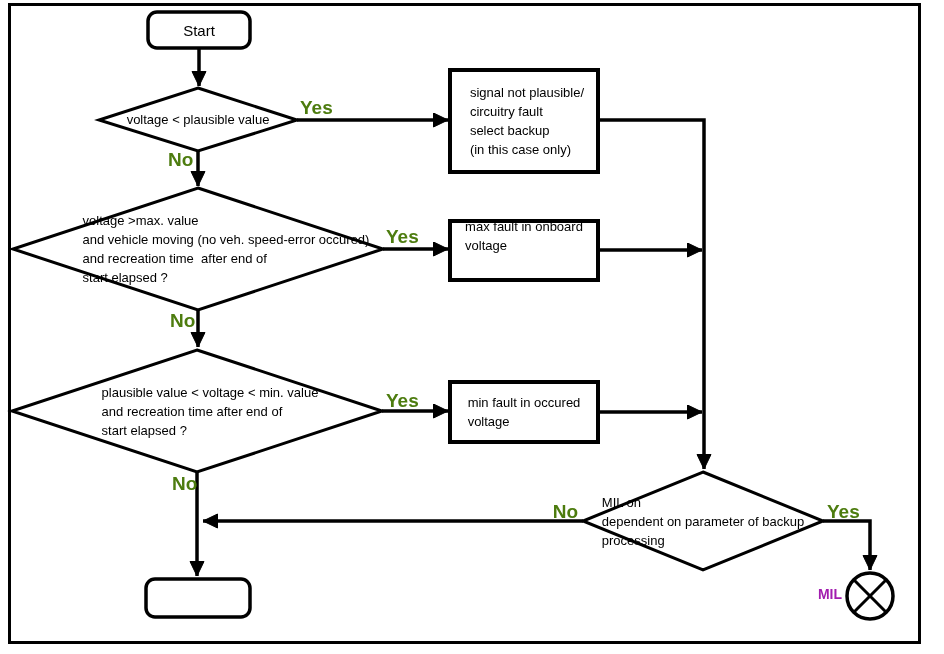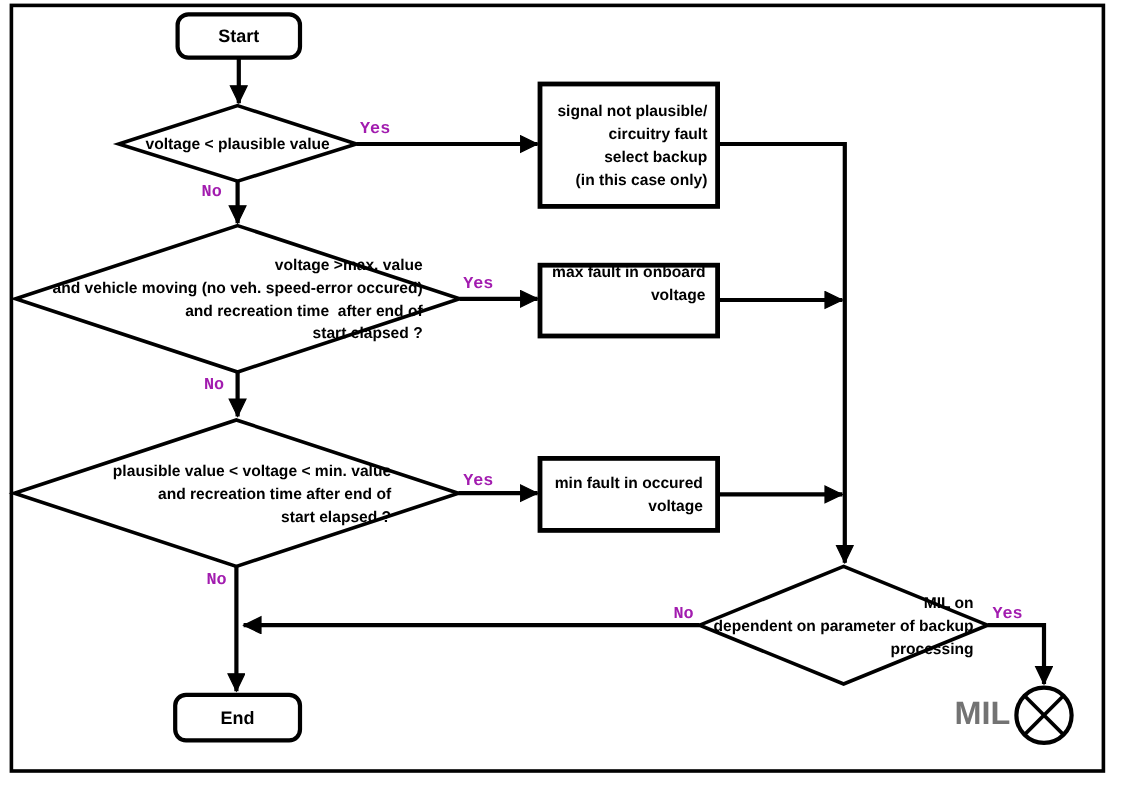--- a/index.html
+++ b/index.html
@@ -11,46 +11,45 @@
     font-family: "Liberation Sans", sans-serif;
     color: #000;
     overflow: hidden;
   }
   #wires { position: absolute; left: 0; top: 0; }
   .node-text {
     position: absolute;
     display: flex;
     align-items: center;
     justify-content: center;
-    text-align: right;
+    text-align: left;
     white-space: pre;
-    font-weight: 700;
+    font-weight: 400;
     font-size: 13px;
     line-height: 19px;
     color: #000;
   }
   .terminator-label { font-size: 15px; line-height: 17px; }
   .edge-label {
     position: absolute;
     font-weight: 700;
-    font-size: 14px;
+    font-size: 19px;
     line-height: 16px;
     white-space: pre;
-    color: #a21caf;
-    font-family: Liberation Mono, monospace;
+    color: #4d7c0f;
   }
   .edge-label.right-align { text-align: right; }
   .mil-indicator-label {
     position: absolute;
     font-weight: 700;
-    font-size: 27px;
+    font-size: 14px;
     line-height: 22px;
     text-align: right;
     white-space: pre;
-    color: #737373;
+    color: #a21caf;
   }
 </style>
 </head>
 <body>
 
 <div id="stage">
 
   <svg id="wires" width="944" height="654" viewBox="0 0 944 654">
     <defs>
       <marker id="ah" markerUnits="userSpaceOnUse" markerWidth="18" markerHeight="16" refX="15" refY="7.5" orient="auto">
@@ -98,21 +97,21 @@
 
   <div class="node-text" style="left:99px; top:88px; width:198px; height:63px;">voltage &lt; plausible value</div>
   <div class="edge-label" style="left:300px; top:100px;">Yes</div>
   <div class="edge-label" style="left:168px; top:152px;">No</div>
 
   <div class="node-text" style="left:454px; top:71px; width:146px; height:100px;">signal not plausible/
 circuitry fault
 select backup
 (in this case only)</div>
 
-  <div class="node-text" style="left:8px; top:188px; width:380px; height:122px;">voltage &gt;max. value
+  <div class="node-text" style="left:8px; top:188px; width:380px; height:122px;padding-left:28px;">voltage &gt;max. value
 and vehicle moving (no veh. speed-error occured)
 and recreation time  after end of
 start elapsed ?</div>
   <div class="edge-label" style="left:386px; top:229px;">Yes</div>
   <div class="edge-label" style="left:170px; top:313px;">No</div>
 
   <div class="node-text" style="left:451px; top:207px; width:146px; height:57px;">max fault in onboard
 voltage</div>
 
   <div class="node-text" style="left:20px; top:350px; width:380px; height:122px;">plausible value &lt; voltage &lt; min. value
@@ -125,15 +124,14 @@
 voltage</div>
 
   <div class="node-text" style="left:578px; top:472px; width:250px; height:98px;">MIL on
 dependent on parameter of backup
 processing</div>
   <div class="edge-label right-align" style="left:548px; top:504px; width:30px;">No</div>
   <div class="edge-label" style="left:827px; top:504px;">Yes</div>
 
   <div class="mil-indicator-label" style="left:790px; top:583px; width:52px;">MIL</div>
 
-  <div class="node-text terminator-label" style="left:146px; top:579px; width:104px; height:38px;">End</div>
 
 </div>
 
 </body></html>

